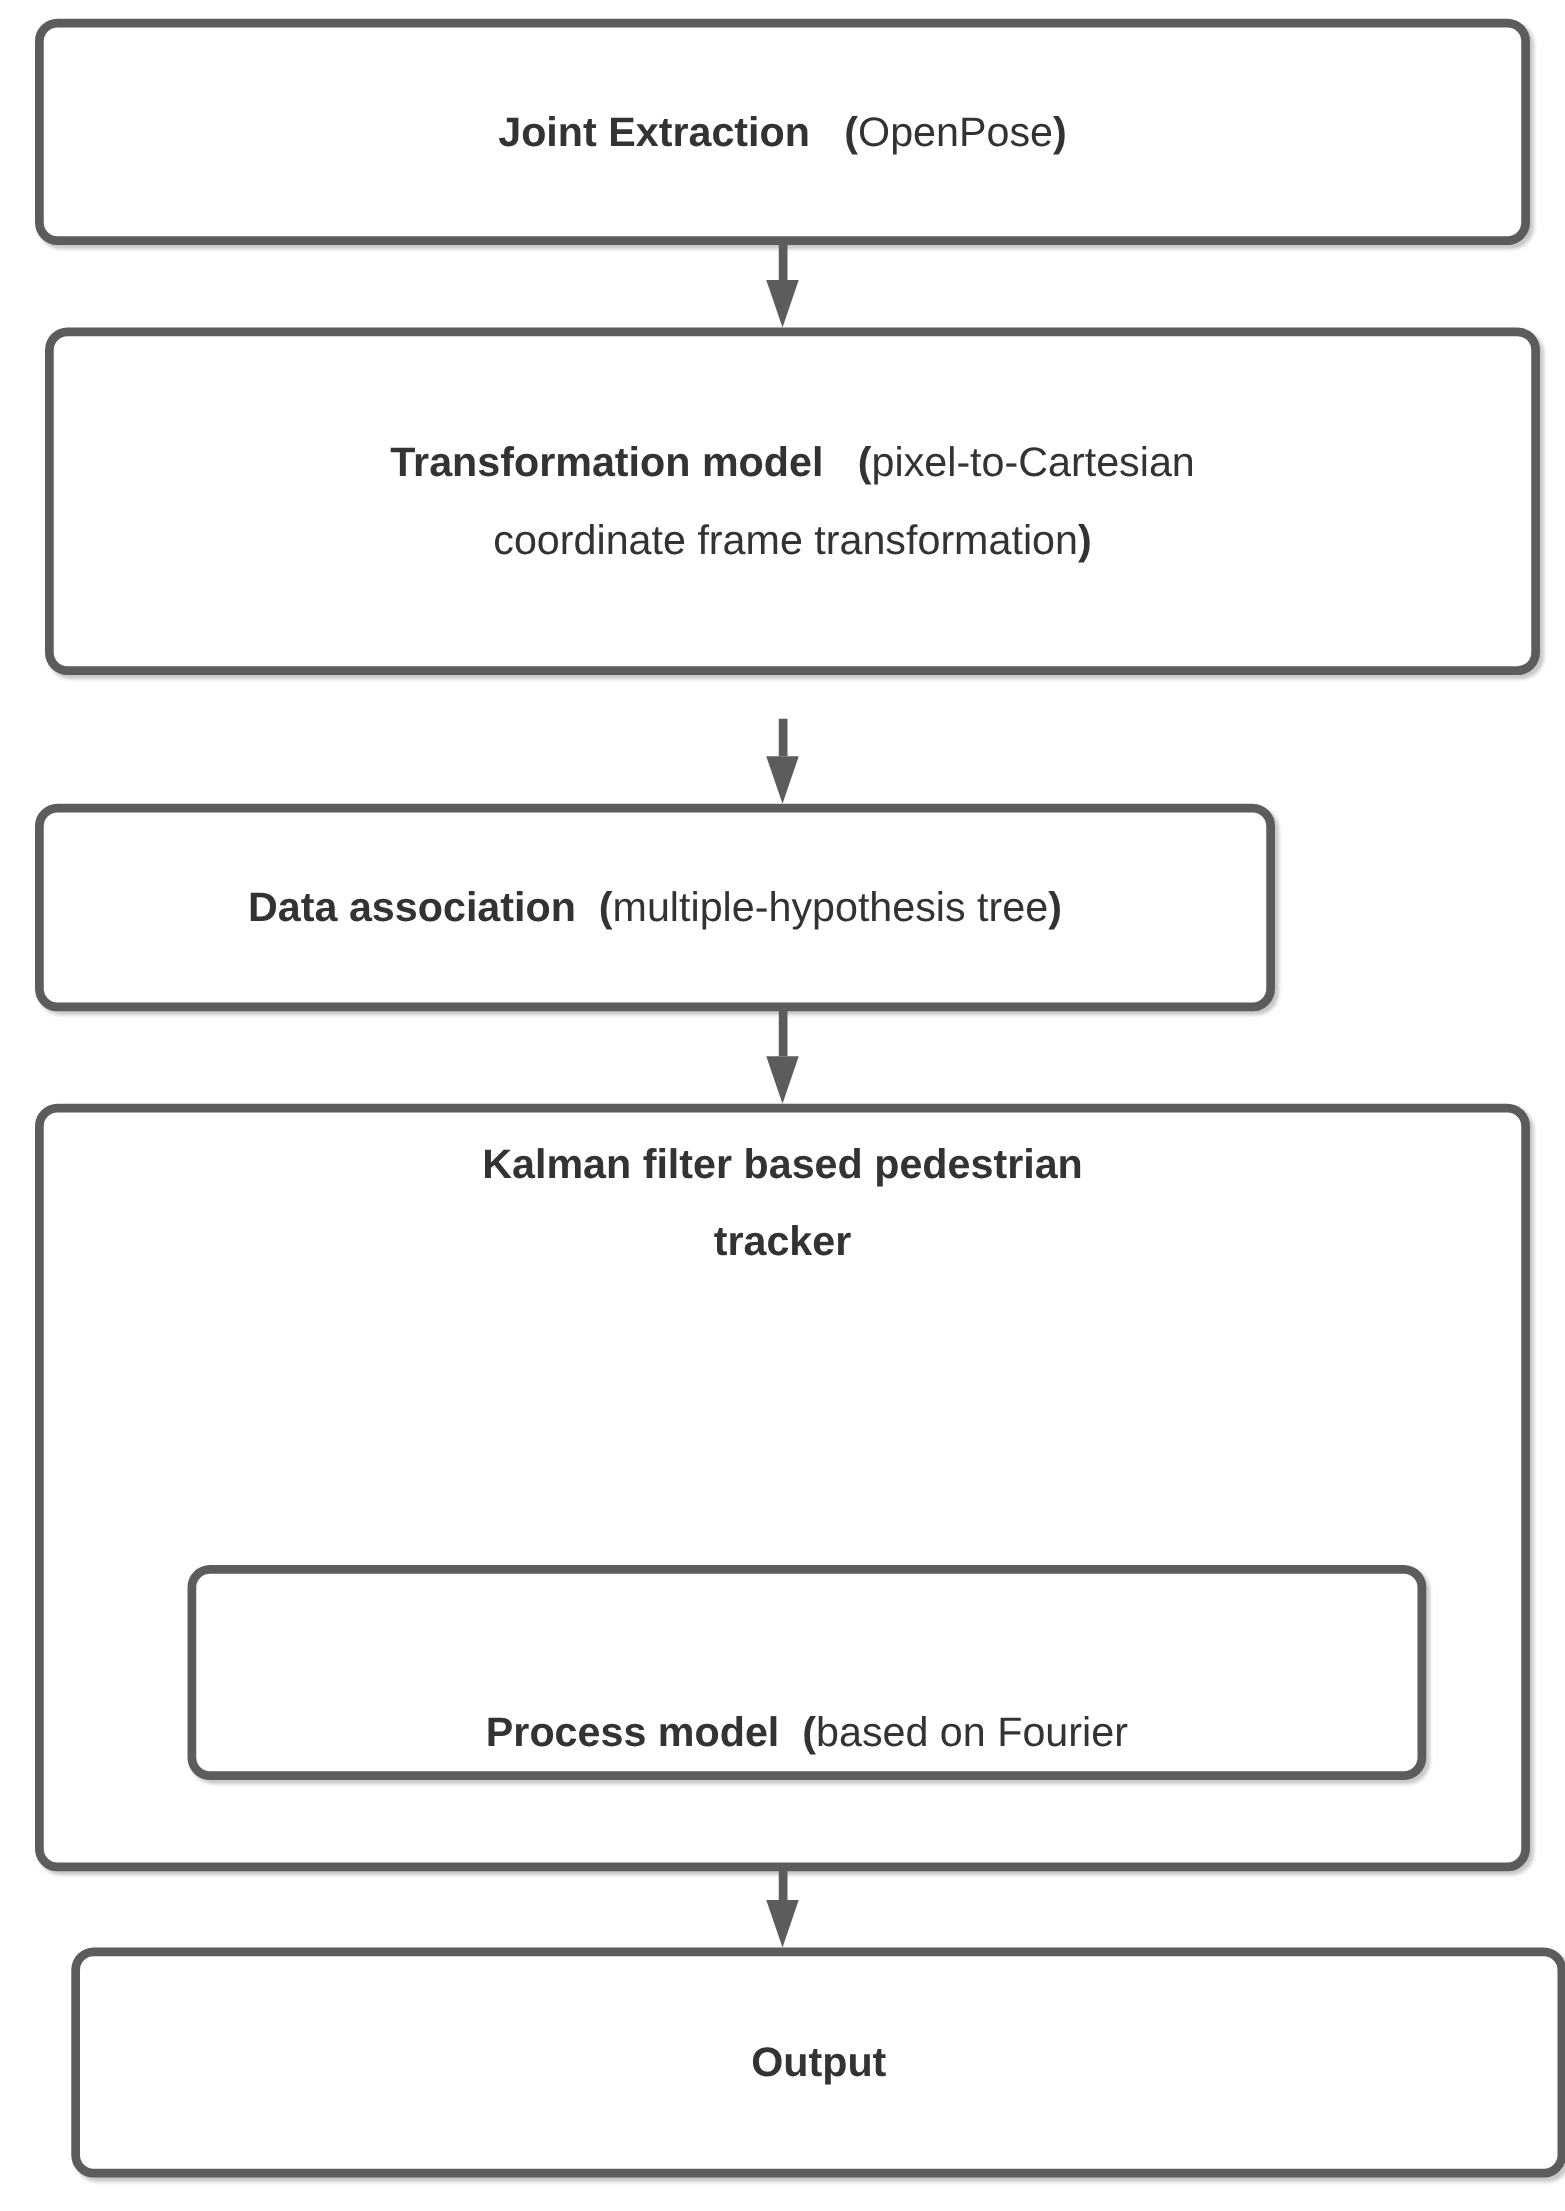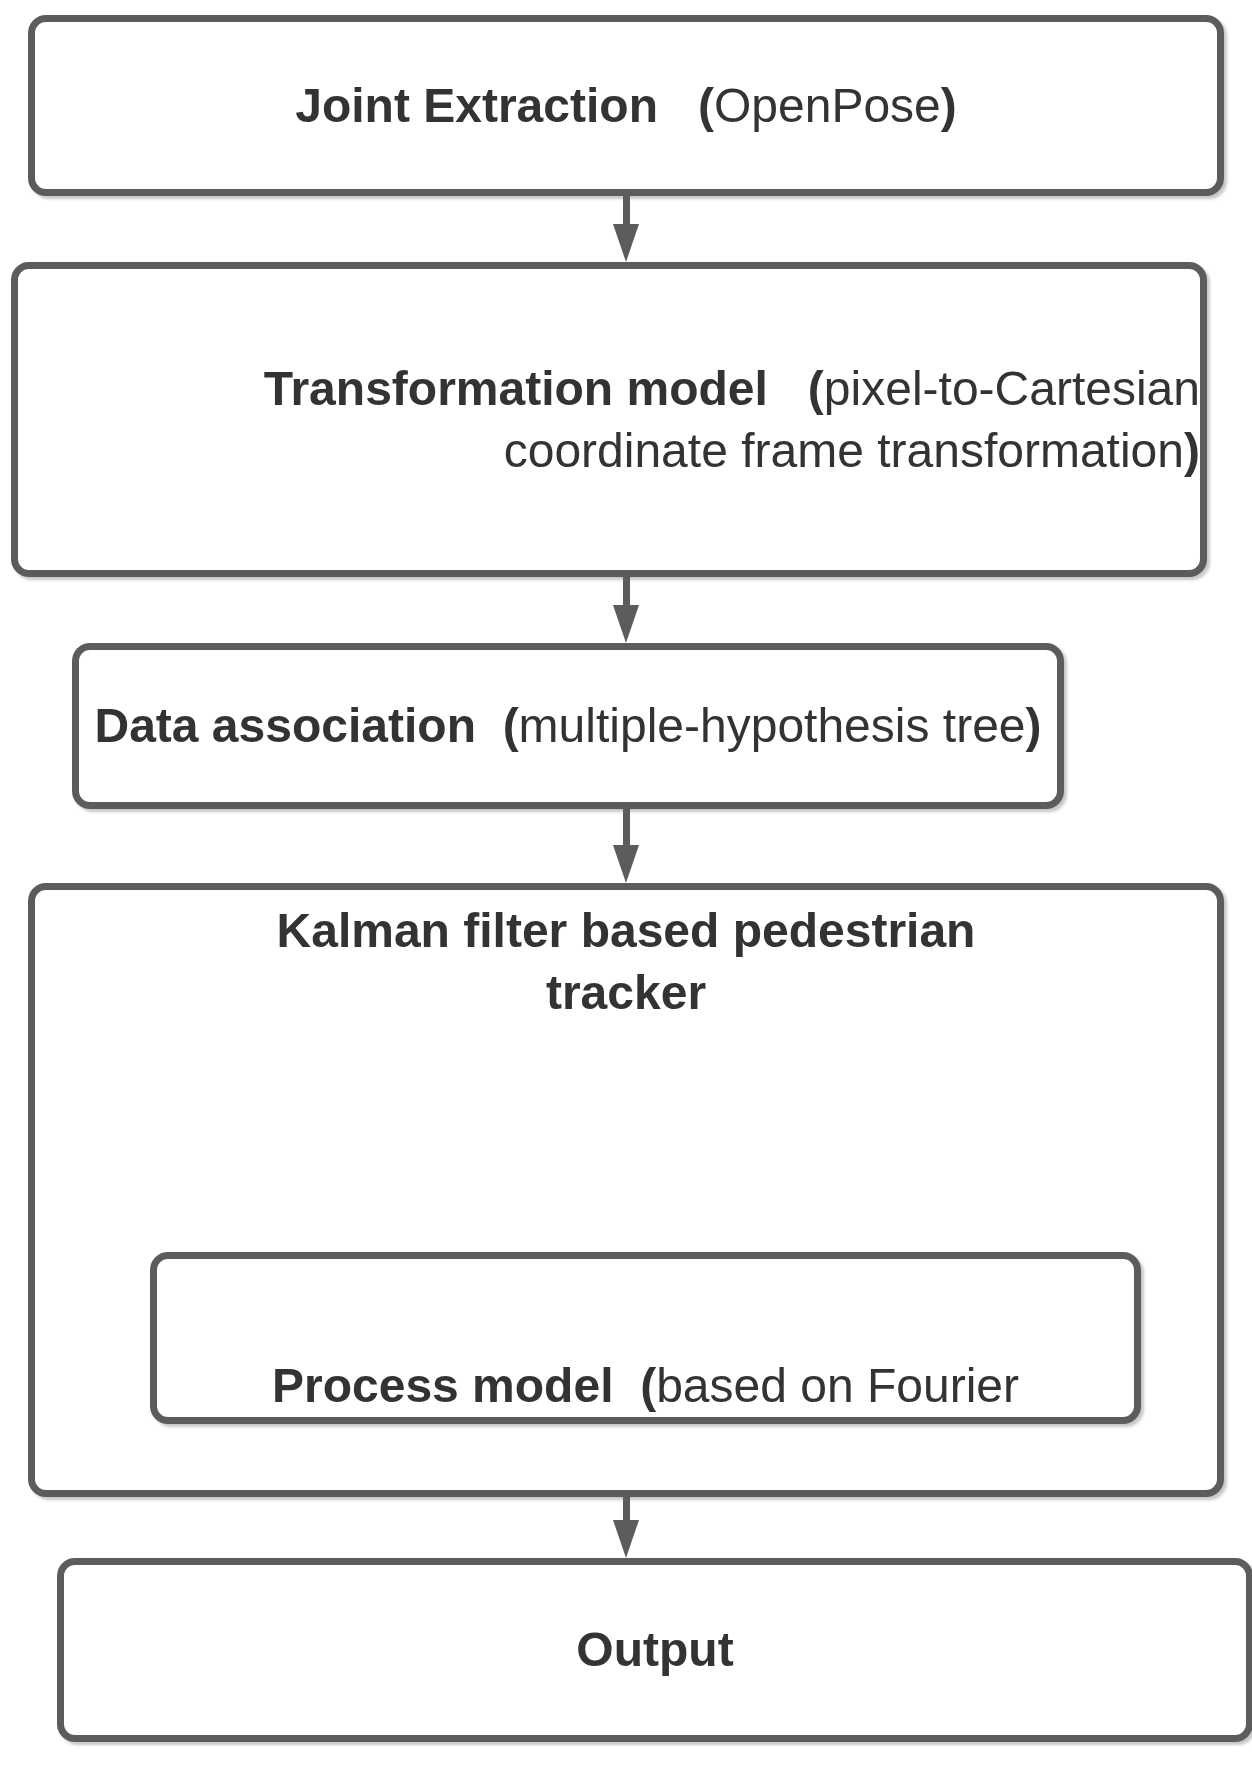--- a/index.html
+++ b/index.html
@@ -19,32 +19,32 @@
     box-sizing: border-box;
     background: var(--box-fill, #ffffff);
     border: 7px solid var(--box-border, #5c5c5c);
     border-radius: 18px;
     box-shadow: 3px 3px 3px rgba(0, 0, 0, 0.22);
     display: flex;
     flex-direction: column;
     align-items: center;
     justify-content: center;
     text-align: center;
-    font-size: 48px;
+    font-size: 33px;
     line-height: 62px;
   }
 
   .box .label { width: 100%; }
   .tline { white-space: pre; }
   .bold { font-weight: bold; }
 
   
   #box-joint      { left: 28px;  top: 15px;   width: 1196px; height: 181px; }
-  #box-transform  { left: 11px;  top: 262px;  width: 1196px; height: 315px; text-align: right; }
-  #box-data       { left: 28px;  top: 643px;  width: 992px; height: 166px; margin-left: 44px; }
+  #box-transform  { left: 36px;  top: 262px;  width: 1196px; height: 278px; }
+  #box-data       { left: 28px;  top: 643px;  width: 992px; height: 166px; }
   #box-kalman     { left: 28px;  top: 883px;  width: 1196px; height: 614px;
                     justify-content: flex-start; padding-top: 10px; }
   #box-output     { left: 28px;  top: 1558px; width: 1196px; height: 184px; margin-left: 29px; }
 
   
   #box-measurement { left: 115px; top: 154px; width: 991px; height: 184px; }
   #box-process     { left: 115px; top: 362px; width: 991px; height: 172px; justify-content: flex-end; }
 
   
   .arrow {

